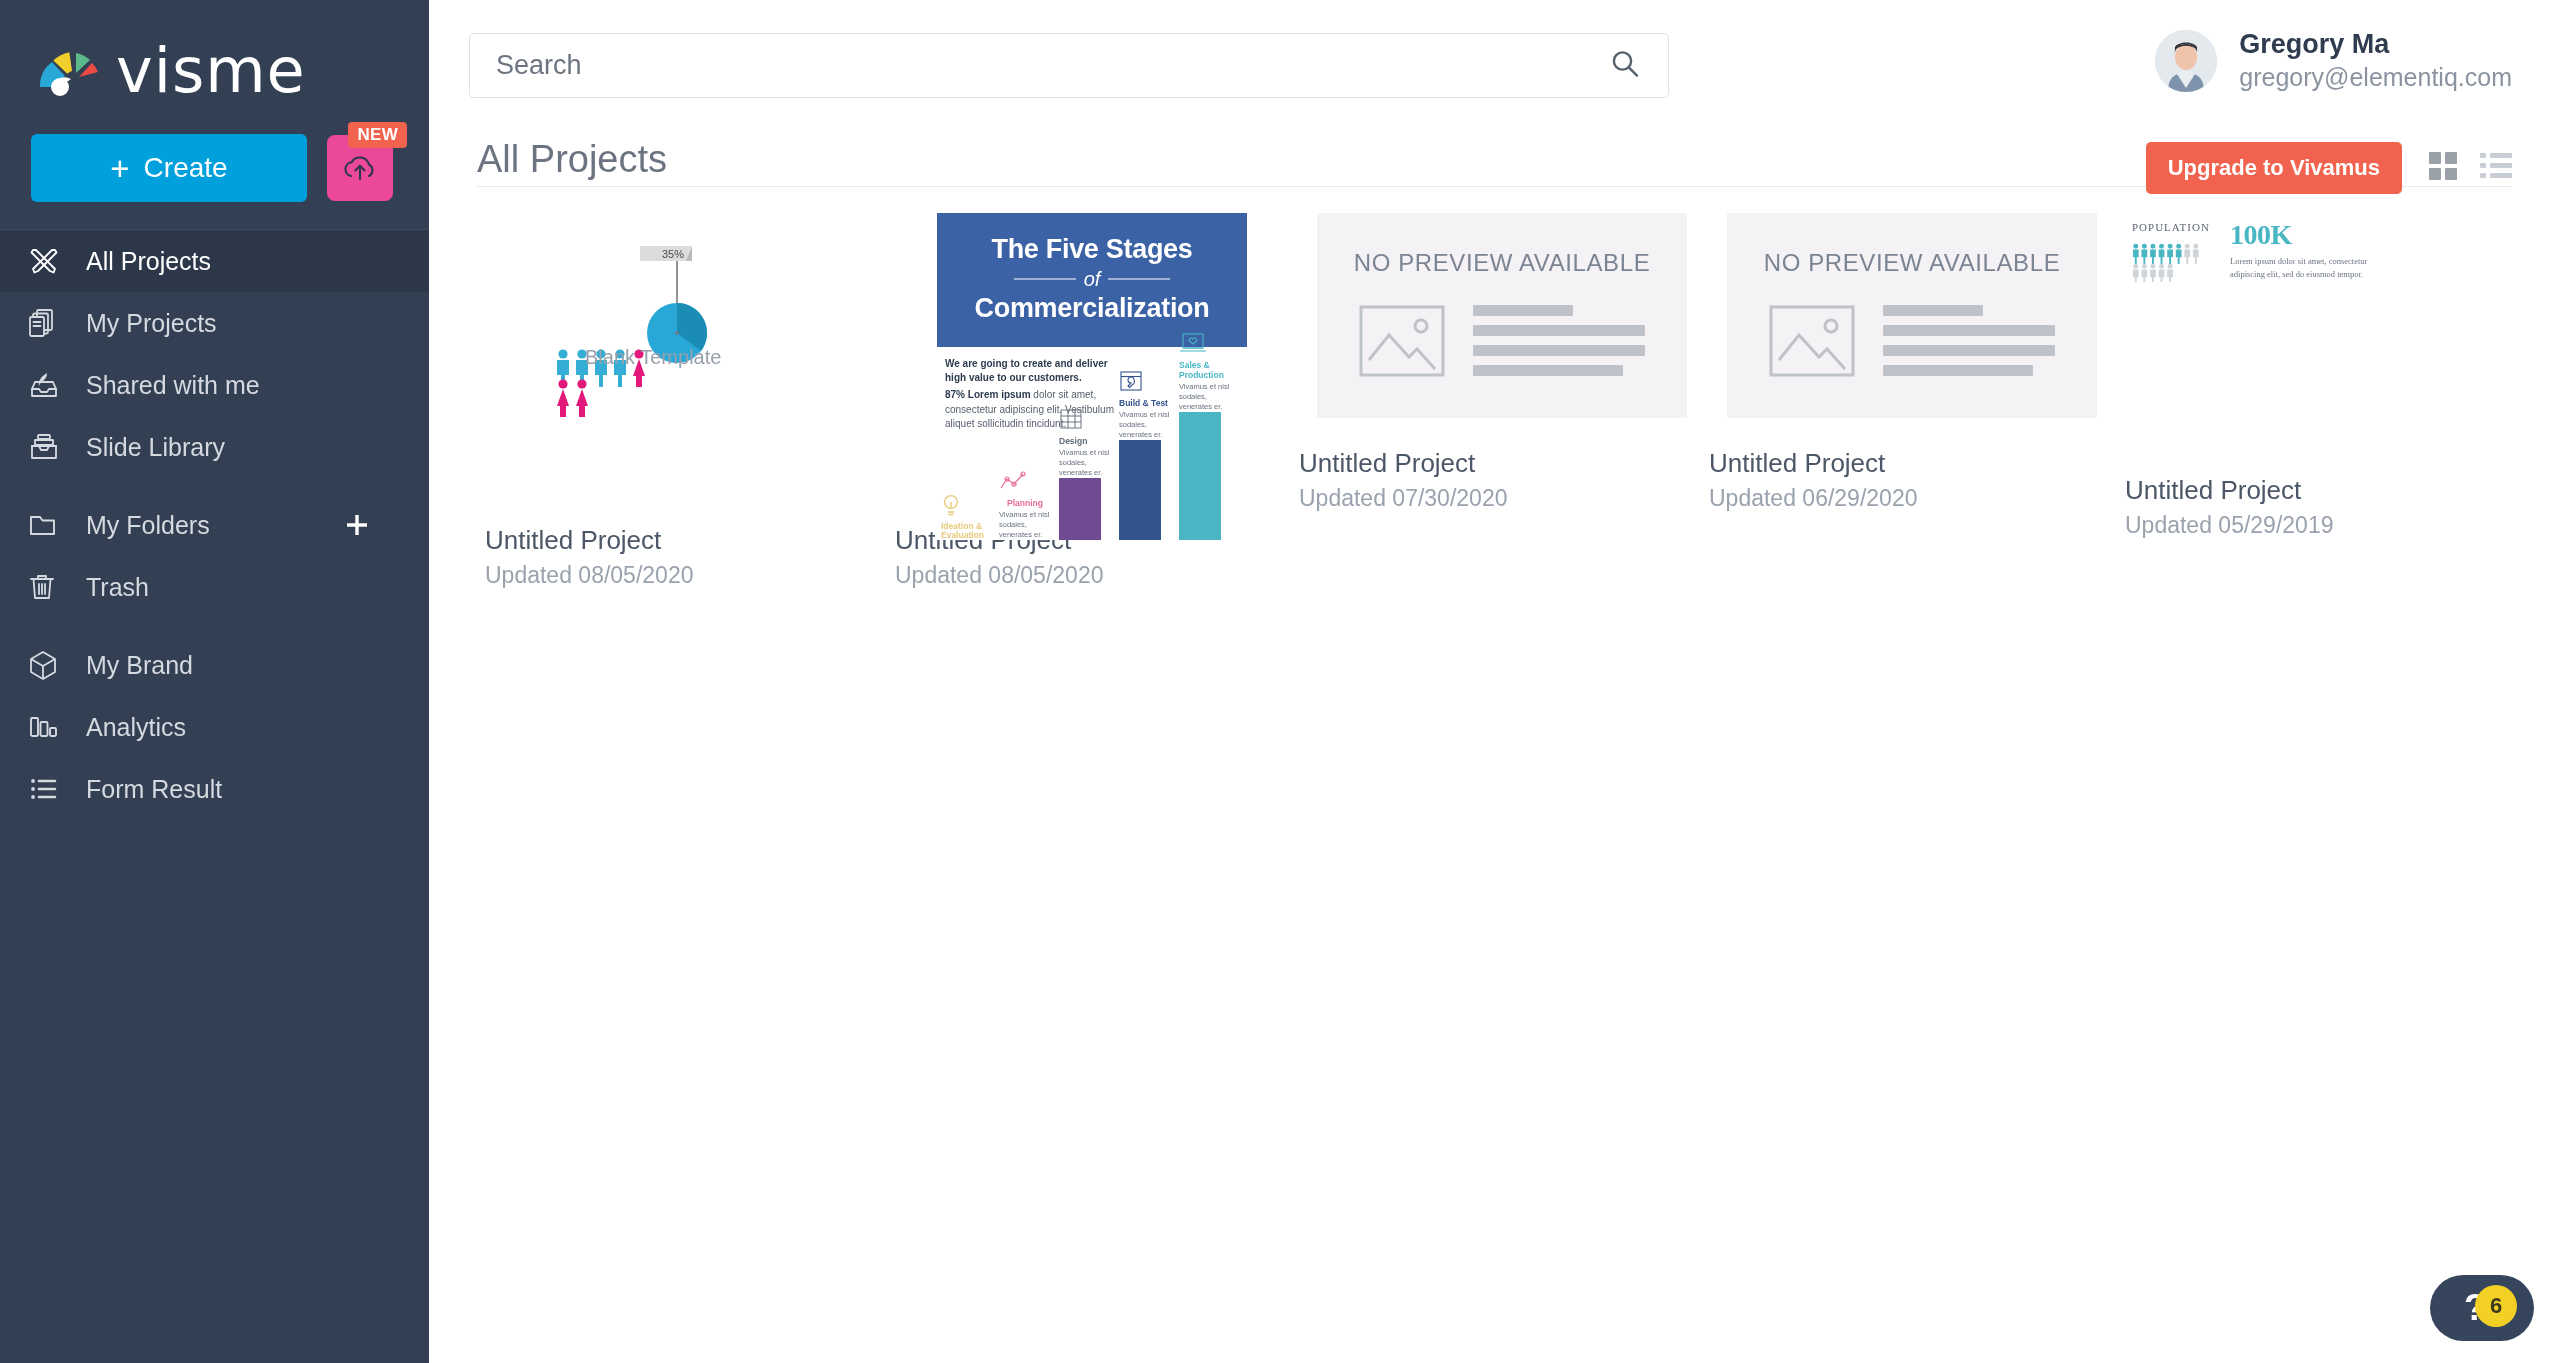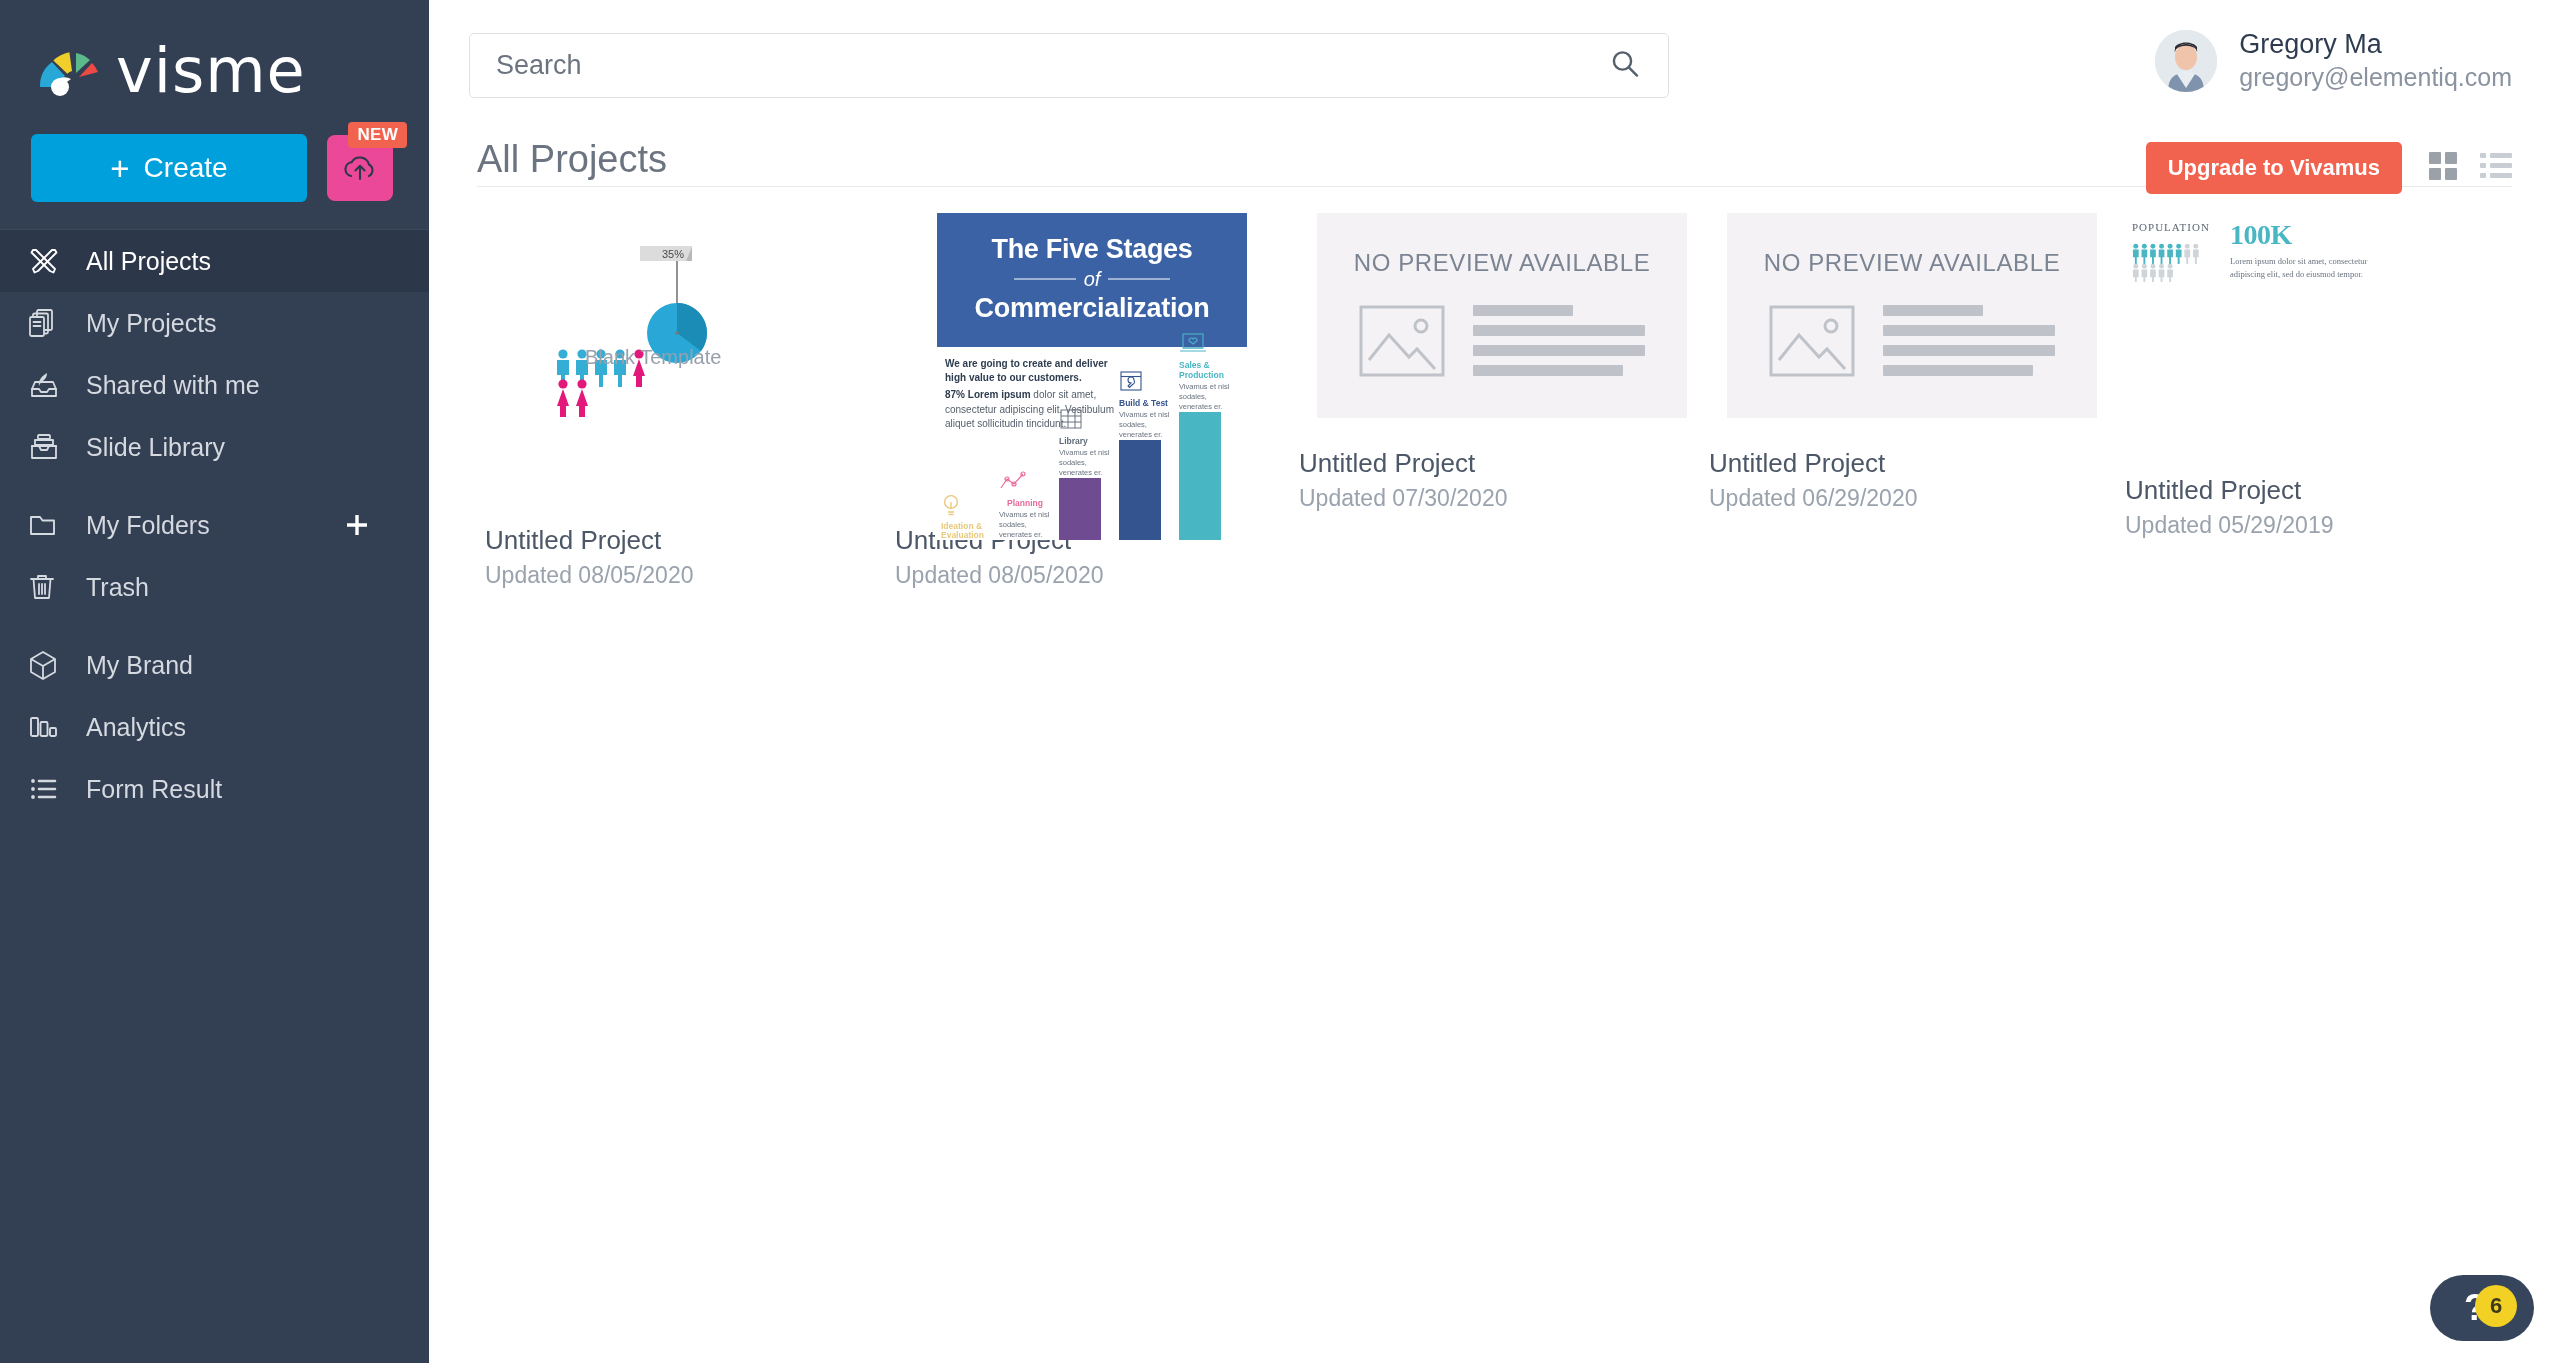--- a/index.html
+++ b/index.html
@@ -104,21 +104,21 @@
   .user-area {
     position:absolute; right:48px; top:28px;
     display:flex; align-items:center; cursor:pointer;
   }
   .avatar {
     width:62px; height:62px; border-radius:50%;
     background:#dde3ea; overflow:hidden; position:relative;
     flex:none;
   }
   .user-meta { margin-left:22px; }
-  .user-name { font-size:27px; font-weight:400; color:#2f3c4f; line-height:1.25; }
+  .user-name { font-size:27px; font-weight:700; color:#2f3c4f; line-height:1.25; }
   .user-mail { font-size:25px; color:#8a939f; line-height:1.25; }
 
   
   .title-row {
     position:relative; margin:0 48px 0 48px;
     padding-top:18px; height:66px;
   }
   .page-title { font-size:38px; color:#6b7480; font-weight:400; }
   .title-actions {
     position:absolute; right:0; top:22px;
@@ -532,21 +532,21 @@
               <div class="stage-txt">Vivamus et nisl sodales, venerates er.</div>
             </div>
 
             <div class="stage" style="left:122px; bottom:62px;">
               <div class="stage-ico">
                 <svg width="24" height="22" viewBox="0 0 24 22" fill="none" stroke="#6a7380" stroke-width="1">
                   <rect x="2" y="2" width="20" height="18"></rect>
                   <path d="M9 2 L9 20 M16 2 L16 20 M2 8 L22 8 M2 14 L22 14"></path>
                 </svg>
               </div>
-              <div class="stage-name" style="color:#5f6b7a;">Library</div>
+              <div class="stage-name" style="color:#5f6b7a;">Design</div>
               <div class="stage-txt">Vivamus et nisl sodales, venerates er.</div>
             </div>
             <div class="bar" style="left:122px; height:62px; background:#6f4b91;"></div>
 
             <div class="stage" style="left:182px; bottom:100px;">
               <div class="stage-ico">
                 <svg width="24" height="22" viewBox="0 0 24 22" fill="none" stroke="#34548f" stroke-width="1.1">
                   <rect x="2" y="2" width="20" height="18"></rect>
                     <path d="M2 6.5 L22 6.5"></path>
                   <path d="M15 10 a3 3 0 1 0 -3 3 l-3 3 1.5 1.5 3-3 a3 3 0 0 0 1.5 -4.5z"></path>

